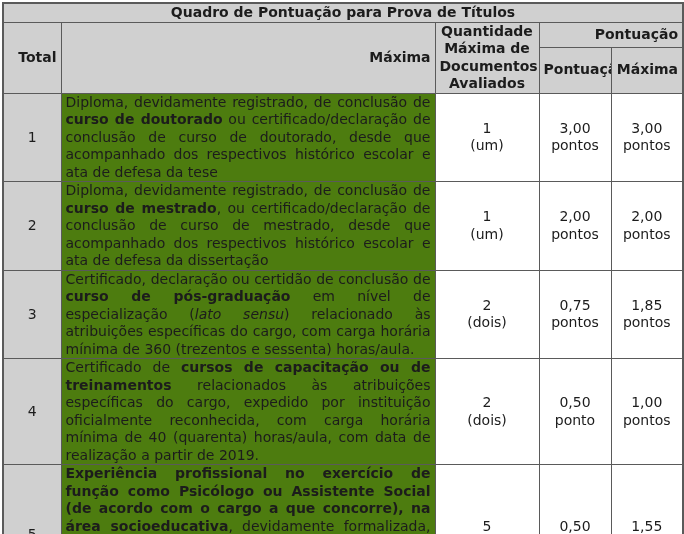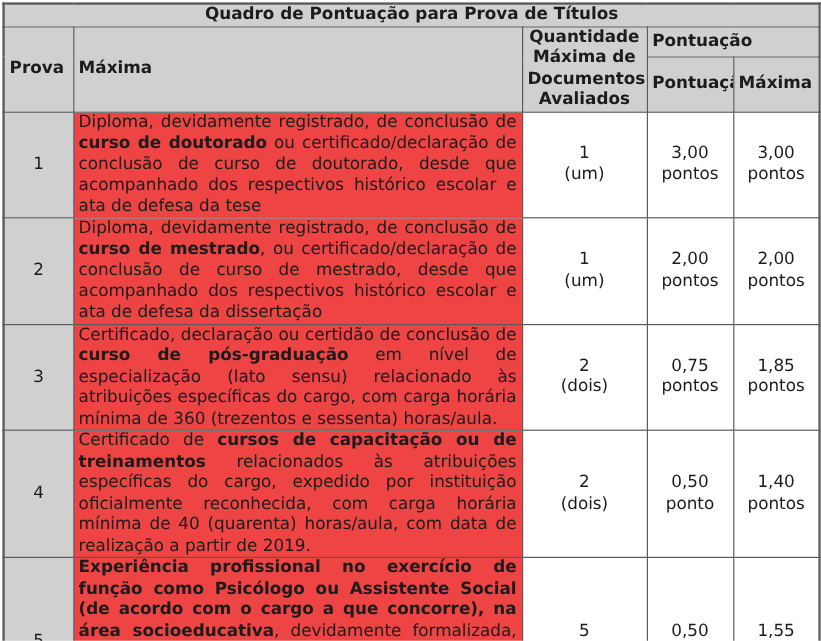--- a/index.html
+++ b/index.html
@@ -36,35 +36,35 @@
   .title-cell{
     font-weight:bold;
     text-align:center;
     font-size:12px;
     line-height:16px;
     height:18px;
     padding:1px 4px;
   }
   .hdr{
     font-weight:bold;
-    text-align:left;
+    text-align:right;
   }
   .stack{
     white-space:pre-line;
     text-align:center;
   }
   .desc-cell{
     text-align:justify;
     vertical-align:middle;
     padding:1px 6px 1px 5px;
-    background:#ef4444;
+    background:#4d7c0f;
     margin-left:12px;
   }
   .desc-cell .b{font-weight:bold;}
-  .desc-cell .i{}
+  .desc-cell .i{font-style:italic;}
   .num-cell{text-align:center;}
   .total-row td{
     font-weight:bold;
     border-top:2px solid var(--border);
   }
   tr.h1{height:24px;}
   tr.h2{height:44px;}
   tr.r1{height:72px;}
   tr.r2{height:72px;}
   tr.r3{height:66px;}
@@ -83,21 +83,21 @@
     <col style="width:72px">
     <col style="width:72px">
   </colgroup>
 
   <tbody>
       <tr>
     <td colspan="5" class="shade title-cell">Quadro de Pontuação para Prova de Títulos</td>
   </tr>
 
   <tr class="h1">
-    <td rowspan="2" class="shade hdr">Prova</td>
+    <td rowspan="2" class="shade hdr">Total</td>
     <td rowspan="2" class="shade hdr">Máxima</td>
     <td rowspan="2" class="shade hdr stack">Quantidade
 Máxima de
 Documentos
 Avaliados</td>
     <td colspan="2" class="shade hdr">Pontuação</td>
   </tr>
   <tr class="h2">
     <td class="shade hdr">Pontuação</td>
     <td class="shade hdr">Máxima</td>
@@ -133,21 +133,21 @@
     <td class="stack">1,85
 pontos</td>
   </tr>
   <tr class="r4">
     <td class="shade num-cell">4</td>
     <td class="desc-cell"><span>Certificado de </span><span class="b">cursos de capacitação ou de treinamentos</span><span> relacionados às atribuições específicas do cargo, expedido por instituição oficialmente reconhecida, com carga horária mínima de 40 (quarenta) horas/aula, com data de realização a partir de 2019.</span></td>
     <td class="stack">2
 (dois)</td>
     <td class="stack">0,50
 ponto</td>
-    <td class="stack">1,40
+    <td class="stack">1,00
 pontos</td>
   </tr>
   <tr class="r5">
     <td class="shade num-cell">5</td>
     <td class="desc-cell"><span class="b">Experiência profissional no exercício de função como Psicólogo ou Assistente Social (de acordo com o cargo a que concorre), na área socioeducativa</span><span>, devidamente formalizada, desempenhada em instituições públicas ou privadas, sendo atribuído a pontuação para cada período de 12 (doze) meses completos efetivamente comprovados.</span></td>
     <td class="stack">5
 (cinco)</td>
     <td class="stack">0,50
 ponto</td>
     <td class="stack">1,55

